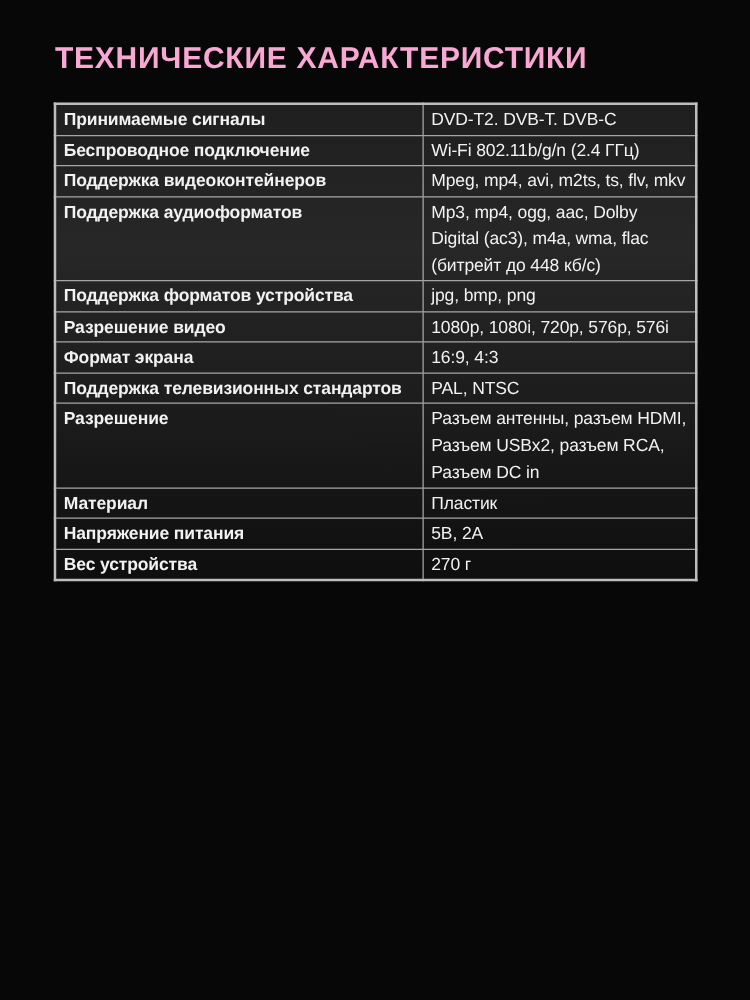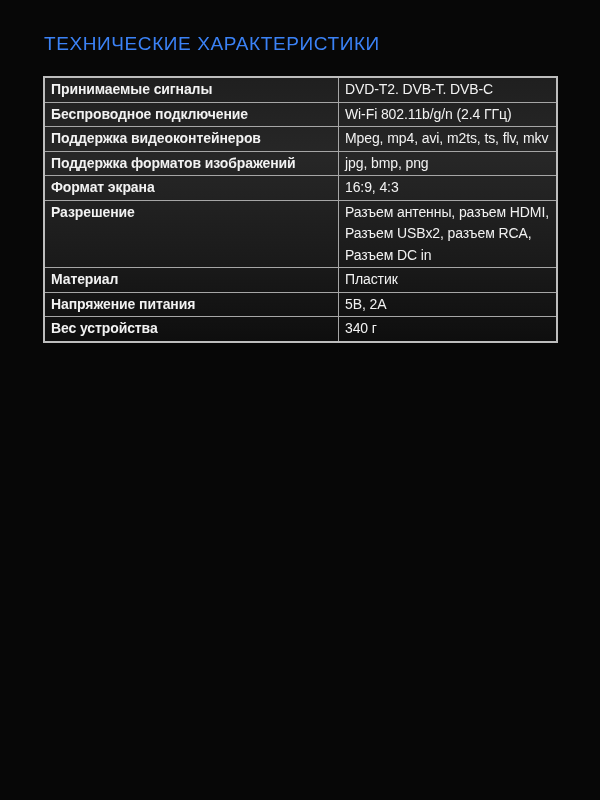--- a/index.html
+++ b/index.html
@@ -12,23 +12,23 @@
     overflow: hidden;
   }
   .page {
     box-sizing: border-box;
     width: 600px;
     height: 800px;
     padding: 33px 42px 0 43px;
   }
   .page-title {
     margin: 0 0 21px 1px;
-    color: #3b82f6;
-    font-size: 19px;
-    font-weight: normal;
+    color: #f9a8d4;
+    font-size: 24px;
+    font-weight: bold;
     letter-spacing: 0.6px;
     white-space: nowrap;
   }
   table.spec-table {
     border-collapse: collapse;
     width: 515px;
     table-layout: fixed;
     background: linear-gradient(180deg, #1f1f1f 0%, #272727 30%, #1a1a1a 70%, #0e0e0e 100%);
     border: 2px solid #bdbdbd;
   }
@@ -65,40 +65,54 @@
         </tr>
         <tr>
           <td class="spec-label">Беспроводное подключение</td>
           <td class="spec-value">Wi-Fi 802.11b/g/n (2.4 ГГц)</td>
         </tr>
         <tr>
           <td class="spec-label">Поддержка видеоконтейнеров</td>
           <td class="spec-value">Mpeg, mp4, avi, m2ts, ts, flv, mkv</td>
         </tr>
         <tr>
-          <td class="spec-label">Поддержка форматов изображений</td>
+          <td class="spec-label">Поддержка аудиоформатов</td>
+          <td class="spec-value">Mp3, mp4, ogg, aac, Dolby
+Digital (ac3), m4a, wma, flac
+(битрейт до 448 кб/с)</td>
+        </tr>
+        <tr>
+          <td class="spec-label">Поддержка форматов устройства</td>
           <td class="spec-value">jpg, bmp, png</td>
+        </tr>
+        <tr>
+          <td class="spec-label">Разрешение видео</td>
+          <td class="spec-value">1080p, 1080i, 720p, 576p, 576i</td>
         </tr>
         <tr>
           <td class="spec-label">Формат экрана</td>
           <td class="spec-value">16:9, 4:3</td>
+        </tr>
+        <tr>
+          <td class="spec-label">Поддержка телевизионных стандартов</td>
+          <td class="spec-value">PAL, NTSC</td>
         </tr>
         <tr>
           <td class="spec-label">Разрешение</td>
           <td class="spec-value">Разъем антенны, разъем HDMI,
 Разъем USBx2, разъем RCA,
 Разъем DC in</td>
         </tr>
         <tr>
           <td class="spec-label">Материал</td>
           <td class="spec-value">Пластик</td>
         </tr>
         <tr>
           <td class="spec-label">Напряжение питания</td>
           <td class="spec-value">5В, 2А</td>
         </tr>
         <tr>
           <td class="spec-label">Вес устройства</td>
-          <td class="spec-value">340 г</td>
+          <td class="spec-value">270 г</td>
         </tr>
       </tbody>
   </table>
 </div>
 
 </body></html>

